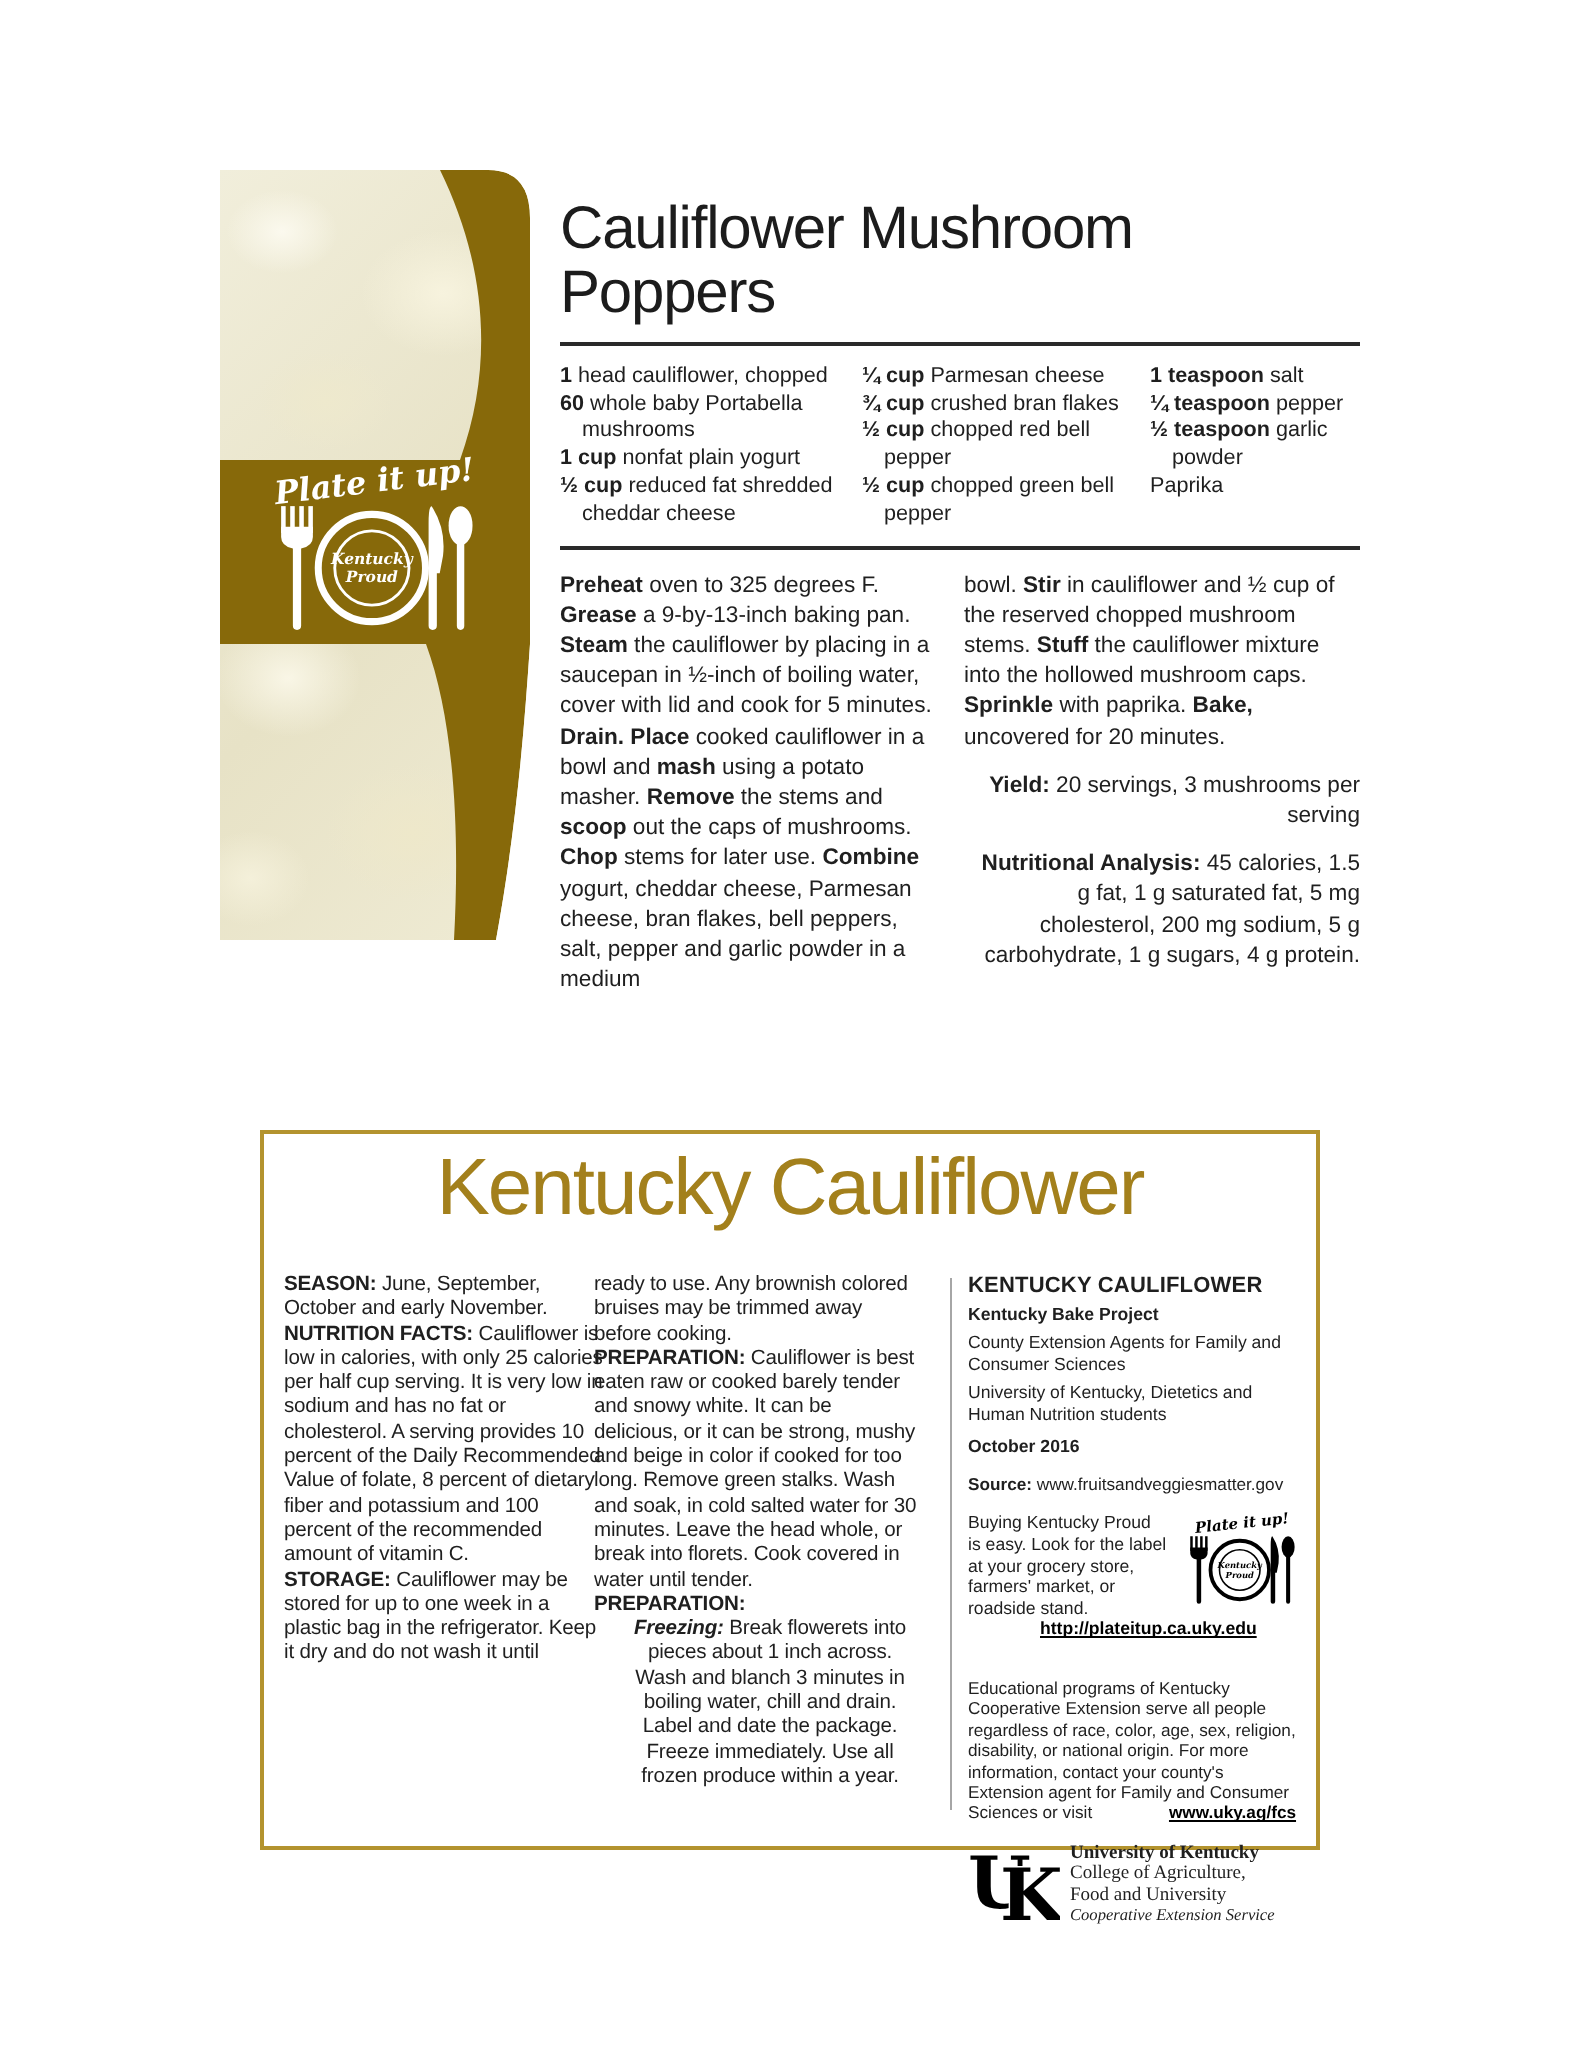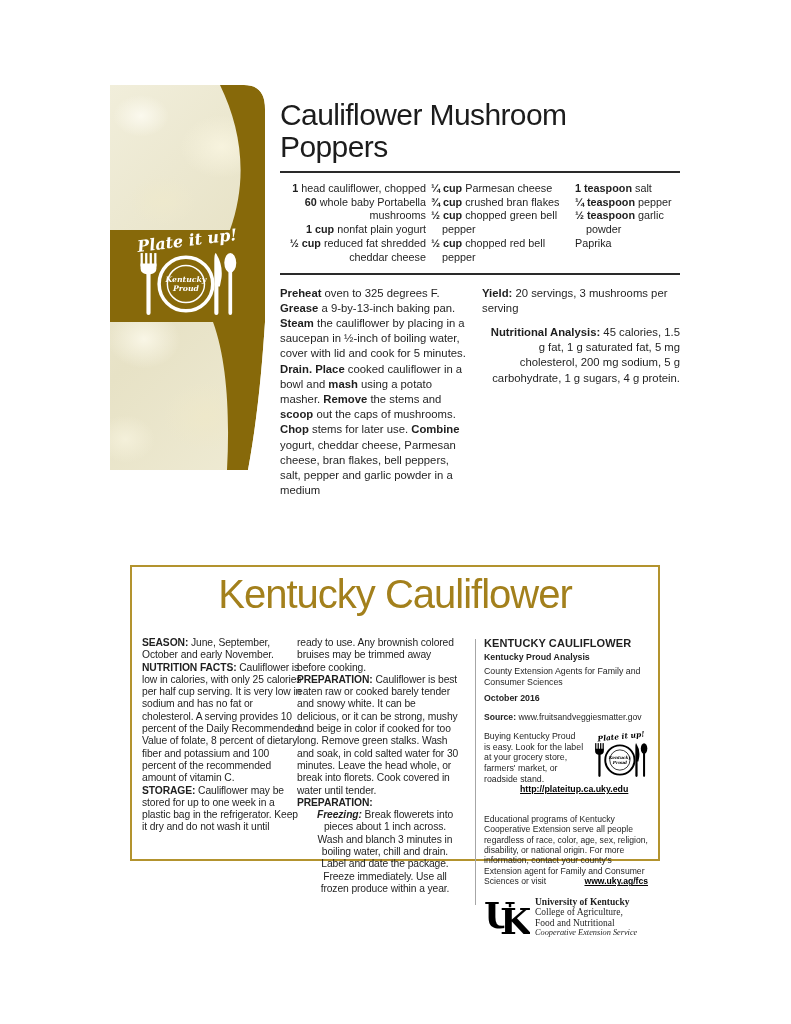--- a/index.html
+++ b/index.html
@@ -32,32 +32,32 @@
   .script-logo {
     font-family:"DejaVu Serif","Liberation Serif",serif; font-style:italic; font-weight:bold;
     font-size:16px; transform:rotate(-7deg); line-height:1; margin-top:2px; white-space:nowrap;
   }
   .band .placesetting { width:106px; height:66px; margin-top:2px; }
 
   .recipe-main { position:absolute; left:170px; top:14px; width:400px; }
   .recipe-title { font-size:30px; font-weight:400; letter-spacing:-0.6px; color:#1c1c1c; line-height:1.08; }
   .rule { border:none; border-top:2px solid var(--rule_dark,#2a2a2a); margin:7px 0 0 0; }
   .ingredients { display:flex; margin-top:9px; margin-bottom:8px; }
-  .ing-col.c1 { width:146px; margin-right:5px;text-align:right; }
+  .ing-col.c1 { width:146px; margin-right:5px; }
   .ing-col.c2 { width:136px; margin-right:8px; }
   .ing-col.c3 { width:105px; }
   .ing-col > div { font-size:10.8px; line-height:13.8px; padding-left:11px; text-indent:-11px; }
   .directions { display:flex; margin-top:11px; }
   .dir-col1 { width:186px; margin-right:16px; font-size:11.3px; line-height:15.2px; }
   .dir-col2 { width:198px; font-size:11.3px; line-height:15.2px; }
   .dir-col2 .para + .para { margin-top:9px;text-align:right; }
 
   
   #fact-card {
-    position:absolute; left:130px; top:565px; width:530px; height:296px;
+    position:absolute; left:130px; top:565px; width:530px; height:360px;
     border:2px solid var(--border_gold,#b3932e); box-sizing:border-box; background:#fff;
   }
   .fact-title {
     text-align:center; font-size:40px; font-weight:400; letter-spacing:-1px;
     color:var(--title_gold,#a3801c); margin-top:5px; line-height:1.1;
   }
   .fact-col { position:absolute; top:70px; }
   .fact-col1 { left:10px;  width:160px; }
   .fact-col2 { left:165px; width:163px; }
   .fact-col3 { left:352px; width:166px; }
@@ -140,34 +140,35 @@
       <div class="ingredients">
         <div class="ing-col c1">
             <div><b>1</b> head cauliflower, chopped</div>
             <div><b>60</b> whole baby Portabella mushrooms</div>
             <div><b>1 cup</b> nonfat plain yogurt</div>
             <div><b>½ cup</b> reduced fat shredded cheddar cheese</div>
           </div>
         <div class="ing-col c2">
             <div><b>¼ cup</b> Parmesan cheese</div>
             <div><b>¾ cup</b> crushed bran flakes</div>
+            <div><b>½ cup</b> chopped red bell pepper</div>
             <div><b>½ cup</b> chopped green bell pepper</div>
-            <div><b>½ cup</b> chopped red bell pepper</div>
           </div>
         <div class="ing-col c3">
             <div><b>1 teaspoon</b> salt</div>
             <div><b>¼ teaspoon</b> pepper</div>
             <div><b>½ teaspoon</b> garlic powder</div>
             <div>Paprika</div>
           </div>
       </div>
       <hr class="rule">
       <div class="directions">
         <div class="dir-col1"><b>Preheat</b> oven to 325 degrees F. <b>Grease</b> a 9-by-13-inch baking pan. <b>Steam</b> the cauliflower by placing in a saucepan in ½-inch of boiling water, cover with lid and cook for 5 minutes. <b>Drain. Place</b> cooked cauliflower in a bowl and <b>mash</b> using a potato masher. <b>Remove</b> the stems and <b>scoop</b> out the caps of mushrooms. <b>Chop</b> stems for later use. <b>Combine</b> yogurt, cheddar cheese, Parmesan cheese, bran flakes, bell peppers, salt, pepper and garlic powder in a medium</div>
         <div class="dir-col2">
+          <div class="para">bowl. <b>Stir</b> in cauliflower and ½ cup of the reserved chopped mushroom stems. <b>Stuff</b> the cauliflower mixture into the hollowed mushroom caps. <b>Sprinkle</b> with paprika. <b>Bake,</b> uncovered for 20 minutes.</div>
           <div class="para"><b>Yield:</b> 20 servings, 3 mushrooms per serving</div>
           <div class="para"><b>Nutritional Analysis:</b> 45 calories, 1.5 g fat, 1 g saturated fat, 5 mg cholesterol, 200 mg sodium, 5 g carbohydrate, 1 g sugars, 4 g protein.</div>
         </div>
       </div>
     </div>
   </div>
 
   <div id="fact-card">
     <div class="fact-title">Kentucky Cauliflower</div>
 
@@ -183,22 +184,23 @@
         <div><b>PREPARATION:</b></div>
         <div>
           <span class="frz"><b><i>Freezing:</i></b> Break flowerets into pieces about 1 inch across. Wash and blanch 3 minutes in boiling water, chill and drain. Label and date the package. Freeze immediately. Use all frozen produce within a year.</span>
         </div>
       </div>
 
     <div class="v-divider"></div>
 
     <div class="fact-col fact-col3">
       <div class="info-heading">KENTUCKY CAULIFLOWER</div>
-      <div class="info-sub">Kentucky Proud Analysis</div>
+      <div class="info-sub">Kentucky Bake Project</div>
       <div class="info-credit">County Extension Agents for Family and Consumer Sciences</div>
+      <div class="info-credit">University of Kentucky, Dietetics and Human Nutrition students</div>
       <div class="info-date">October 2016</div>
       <div class="info-source">
         <span class="lbl">Source:</span>
         <span>www.fruitsandveggiesmatter.gov</span>
       </div>
 
       <div class="buying-row">
         <div class="buying-text">
           <span>Buying Kentucky Proud is easy. Look for the label at your grocery store, farmers' market, or roadside stand.</span>
           <span class="link">http://plateitup.ca.uky.edu</span>
@@ -217,20 +219,20 @@
       </div>
 
       <div class="uk-row">
         <svg class="uk-mark" viewBox="0 0 46 40">
           <text x="0" y="31" font-family="DejaVu Serif, serif" font-size="36" font-weight="bold" fill="#000">U</text>
           <text x="16" y="37" font-family="DejaVu Serif, serif" font-size="36" font-weight="bold" fill="#000" stroke="#fff" stroke-width="1.4" paint-order="stroke">K</text>
         </svg>
         <div class="uk-text">
           <div class="l1">University of Kentucky</div>
           <div class="l2">College of Agriculture,</div>
-          <div class="l3">Food and Nutritional</div>
+          <div class="l3">Food and University</div>
           <div class="l4">Cooperative Extension Service</div>
         </div>
       </div>
     </div>
   </div>
 
 </div>
 
 </body></html>

